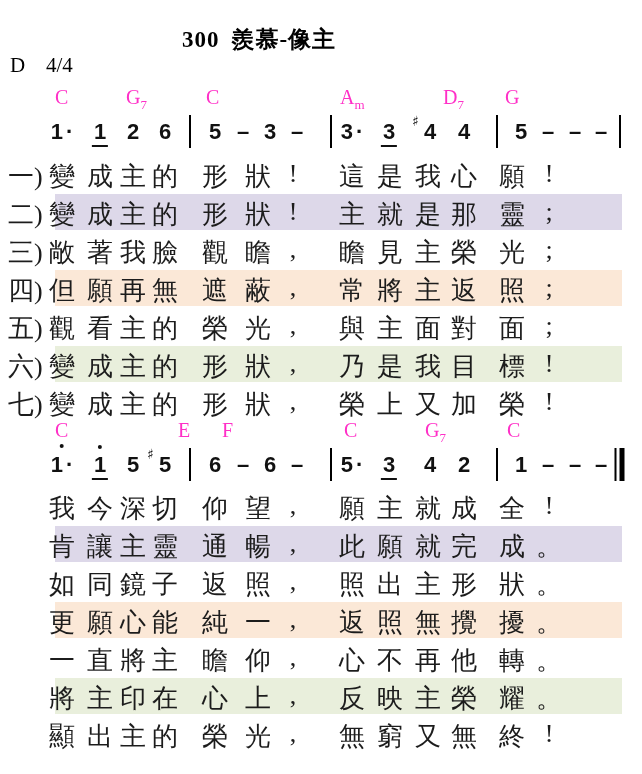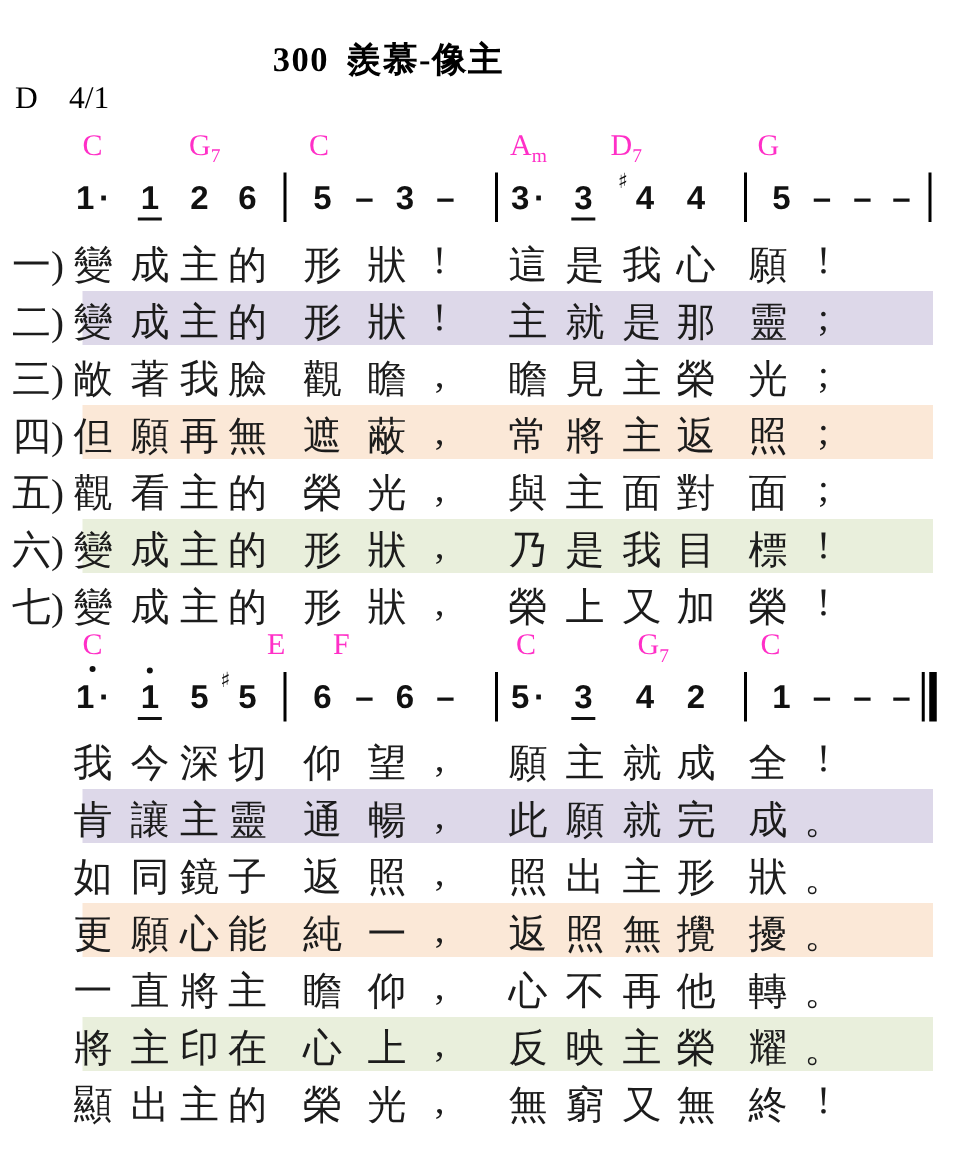--- a/index.html
+++ b/index.html
@@ -22,21 +22,21 @@
   .keyrow{position:absolute;top:53px;left:0;width:642px;height:26px;font-size:21px;color:#000;}
   .keyrow .tonic{position:absolute;left:10px;}
   .keyrow .meter{position:absolute;left:46px;}
   
   .chordrow{position:absolute;left:0;width:642px;height:26px;}
   .chordrow1{top:86px;}
   .chordrow2{top:419px;}
   .ch{position:absolute;font-size:20px;color:var(--chord,#ff2fc7);font-family:"Liberation Serif",serif;}
   .ch sub{font-size:13px;line-height:0;}
   .chordrow1 .ct0{left:55px}.chordrow1 .ct1{left:126px}.chordrow1 .ct2{left:206px}
-  .chordrow1 .ct3{left:340px}.chordrow1 .ct4{left:407px}.chordrow1 .ct5{left:505px}
+  .chordrow1 .ct3{left:340px}.chordrow1 .ct4{left:443px}.chordrow1 .ct5{left:505px}
   .chordrow2 .ct0{left:55px}.chordrow2 .ct1{left:178px}.chordrow2 .ct2{left:222px}
   .chordrow2 .ct3{left:344px}.chordrow2 .ct4{left:425px}.chordrow2 .ct5{left:507px}
   
   .musicrow{position:absolute;left:0;width:642px;height:34px;
     font-family:"Liberation Sans","DejaVu Sans",sans-serif;font-weight:bold;font-size:22px;color:#111;}
   .musicrow1{top:117px;}
   .musicrow2{top:450px;}
   .musicrow .mt{position:absolute;transform:translateX(-50%);}
   .mt0{left:62px}.mt1{left:100px}.mt2{left:133px}.mt3{left:165px}
   .mt4{left:190px}.mt5{left:215px}.mt6{left:243px}.mt7{left:270px}
@@ -73,21 +73,21 @@
 <body>
 
 <div class="page" style="--chord: #ff2fc7; --lavender: #ddd8e9; --peach: #fbe8d7; --green: #e9efdc;">
 
   <div class="title">
     <span class="num">300</span><span>羨慕-像主</span>
   </div>
 
   <div class="keyrow">
     <span class="tonic">D</span>
-    <span class="meter">4/1</span>
+    <span class="meter">4/4</span>
   </div>
 
   <div class="chordrow chordrow1">
       <span class="ch ct0">C</span>
       <span class="ch ct1">G<sub>7</sub></span>
       <span class="ch ct2">C</span>
       <span class="ch ct3">A<sub>m</sub></span>
       <span class="ch ct4">D<sub>7</sub></span>
       <span class="ch ct5">G</span>
     </div>

